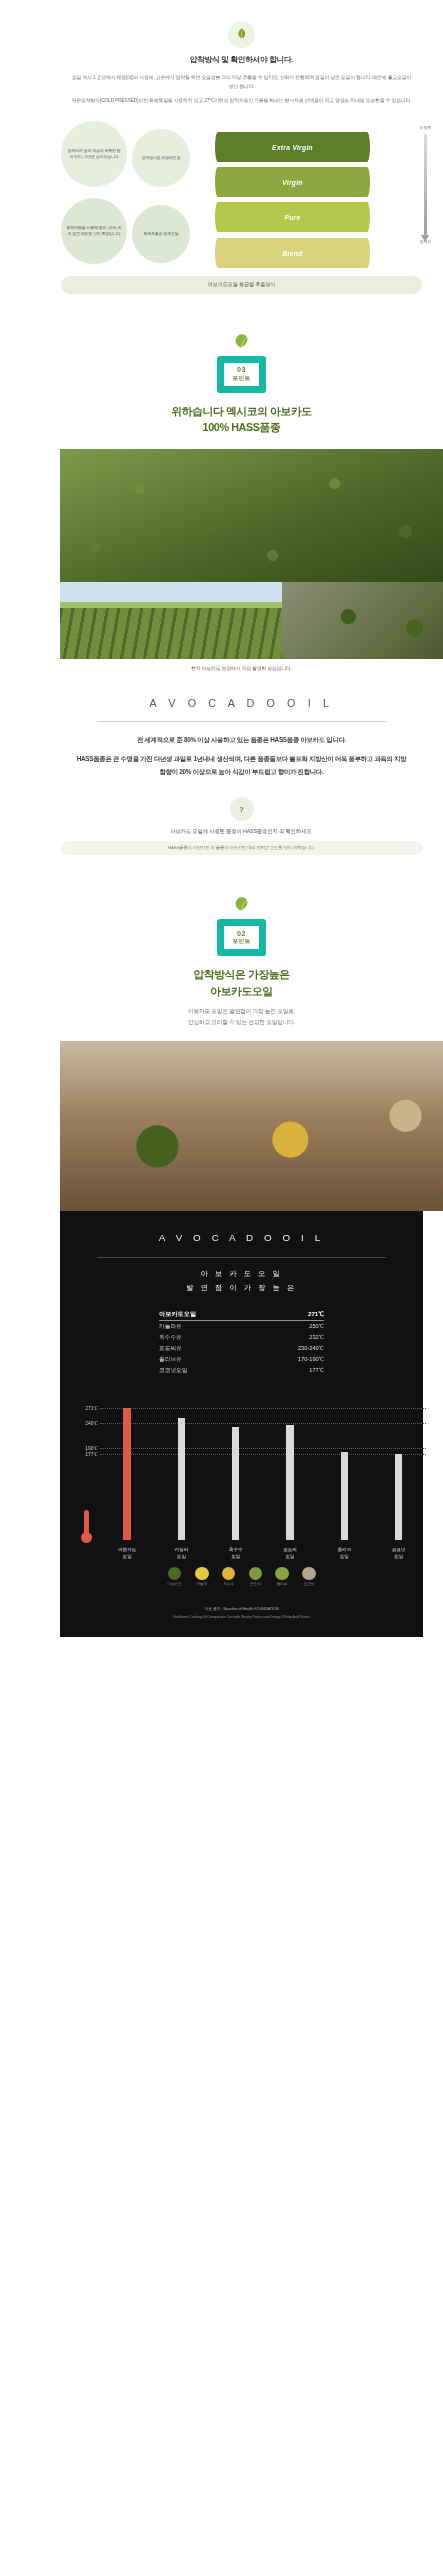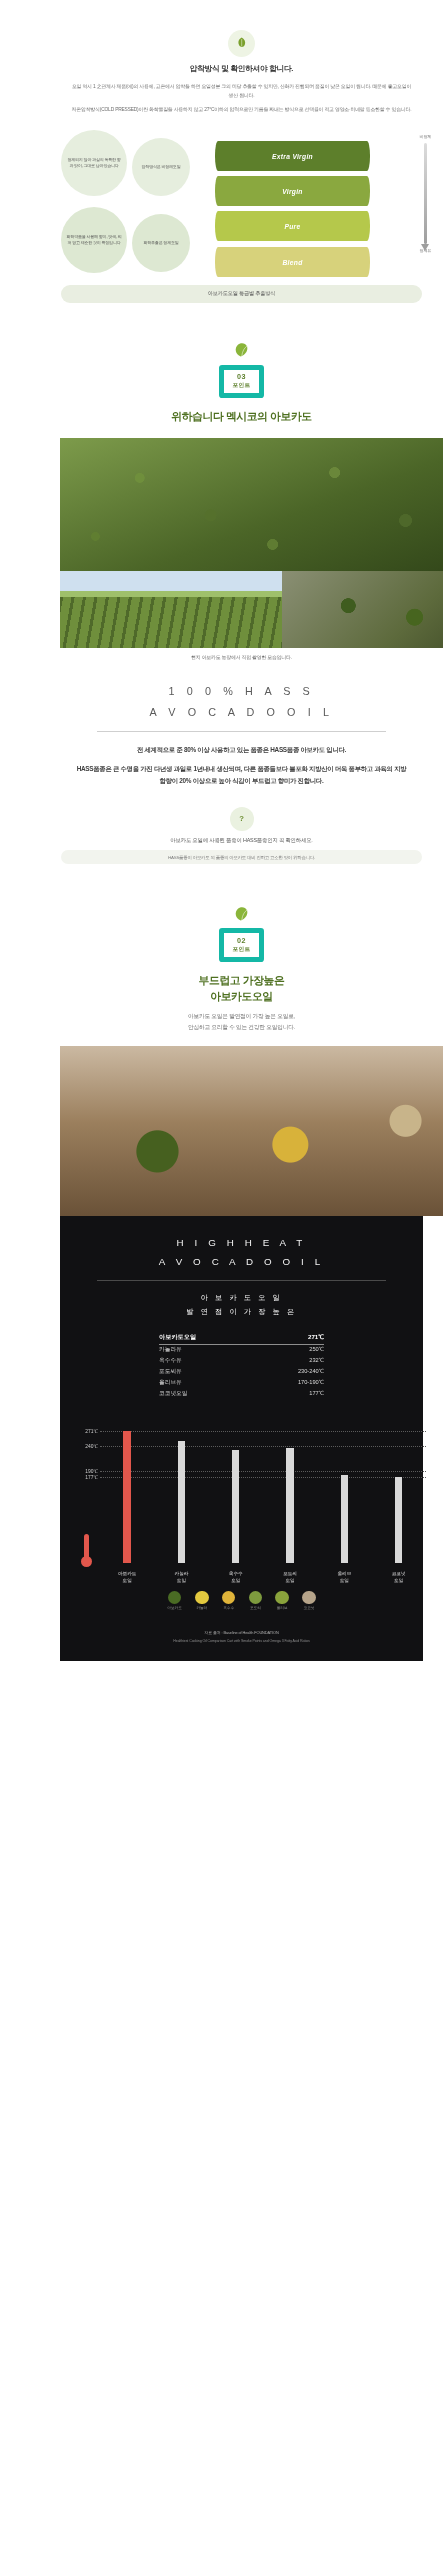--- a/index.html
+++ b/index.html
@@ -3,21 +3,21 @@
 <meta charset="utf-8">
 <style>
   * { box-sizing: border-box; margin: 0; padding: 0; }
   body {
     width: 443px;
     background: #ffffff;
     font-family: "Liberation Sans", sans-serif;
     color: #333;
     -webkit-font-smoothing: antialiased;
   }
-  .page { width: 403px; margin: 12px auto; position: relative; padding-left: 40px; }
+  .page { width: 403px; margin: 3px auto; position: relative; padding-left: 40px; }
 
   
   .sec-press {
     padding: 17.5px 0 15.5px;
     background: #ffffff;
   }
   .leaf-badge {
     width: 27px; height: 27px; border-radius: 50%;
     background: #eef4e4;
     margin: 0 auto 7.2px;
@@ -102,21 +102,21 @@
     text-align: center;
     padding: 5.2px 0;
     font-size: 5.2px; color: #555; letter-spacing: -0.2px;
   }
 
   
   .point-block { padding: 24px 0 13.4px; text-align: center; }
   .point-leaf { margin-bottom: 5.2px; }
   .point-chip {
     display: inline-block;
-    border: 5px solid #14b8a6;
+    border: 7px solid #14b8a6;
     border-radius: 3.1px;
     padding: 2.6px 8.2px 3.1px;
     color: #5d7f2b;
     font-size: 5.7px; font-weight: bold; line-height: 1.35;
     letter-spacing: 0.3px;
   }
   .point-chip .num { font-size: 7.2px; display:block; letter-spacing: 0.5px; }
   .point-head {
     margin-top: 10.3px;
     font-size: 10.8px; font-weight: bold; color: #4e7020;
@@ -344,34 +344,34 @@
         <path d="M19 28 C8 24 6 12 14 5 C20 0 28 2 31 8 C34 15 28 25 19 28 Z" fill="#8ab53a"></path>
         <path d="M21 27 C22 18 26 11 31 8" stroke="#ffffff" stroke-width="1" fill="none"></path>
       </svg>
     </div>
     <div class="point-chip">
       <span class="num">03</span>
       <span>포인트</span>
     </div>
     <div class="point-head">
       <span>위하습니다 멕시코의 아보카도</span>
+      <span class="l2">100% HASS품종</span>
     </div>
   </section>
 
   <div class="collage">
     <div class="big ph ph-avocado-tree"></div>
     <div class="row">
       <div class="ph ph-orchard" style="width:222px"></div>
       <div class="ph ph-harvest" style="width:222px"></div>
     </div>
   </div>
   <div class="caption">현지 아보카도 농장에서 직접 촬영한 모습입니다.</div>
 
   <section class="hass-sec">
-    <div class="hass-title">1 0 0 %   H A S S</div>
     <div class="hass-title">A V O C A D O   O I L</div>
     <div class="rule"></div>
     <div class="hass-body">전 세계적으로 준 80% 이상 사용하고 있는 품종은 HASS품종 아보카도 입니다.</div>
     <div class="hass-body" style="margin-top:6.2px;">HASS품종은 큰 수명을 가진 다년생 과일로 1년내내 생산되며, 다른 품종들보다 불포화 지방산이 더욱 풍부하고 과육의 지방함량이 20% 이상으로 높아 식감이 부드럽고 향미가 진합니다.</div>
 
     <div class="hass-note">
       <div class="badge">?</div>
       <div class="t1">아보카도 오일에 사용된 품종이 HASS품종인지 꼭 확인하세요.</div>
       <div class="t2">HASS품종이 아보카도 외 품종의 아보카도 대비 진하고 고소한 맛이 위하습니다.</div>
     </div>
@@ -382,33 +382,32 @@
       <svg width="20.6" height="15.5" viewBox="0 0 40 30" aria-hidden="true">
         <path d="M19 28 C8 24 6 12 14 5 C20 0 28 2 31 8 C34 15 28 25 19 28 Z" fill="#8ab53a"></path>
         <path d="M21 27 C22 18 26 11 31 8" stroke="#ffffff" stroke-width="1" fill="none"></path>
       </svg>
     </div>
     <div class="point-chip">
       <span class="num">02</span>
       <span>포인트</span>
     </div>
     <div class="point-head">
-      <span>부드럽고 가장높은</span>
+      <span>압착방식은 가장높은</span>
       <span class="l2">아보카도오일</span>
     </div>
     <div class="point04-sub">
       <div>아보카도 오일은 발연점이 가장 높은 오일로,</div>
       <div>안심하고 요리할 수 있는 건강한 오일입니다.</div>
     </div>
   </section>
 
   <div class="ph ph-kitchen" style="width:443px;height:170px"></div>
 
   <section class="dark">
-    <div class="d-title">H I G H   H E A T</div>
     <div class="d-title">A V O C A D O   O I L</div>
     <div class="d-rule"></div>
     <div class="d-sub">아 보 카 도 오 일</div>
     <div class="d-sub">발 연 점 이   가 장 높 은</div>
 
     <table class="oils">
       <tbody id="oil-rows">
           <tr class="hi">
             <td class="name">아보카도오일</td>
             <td class="val">271℃</td>

